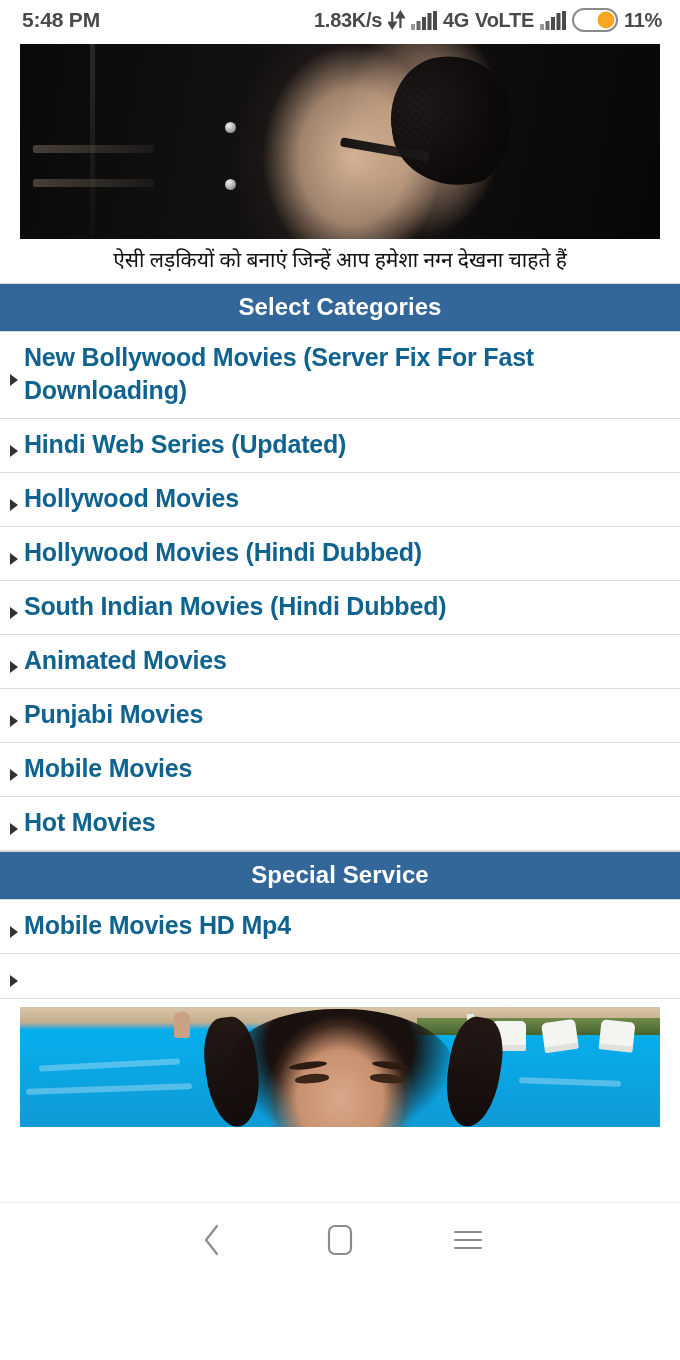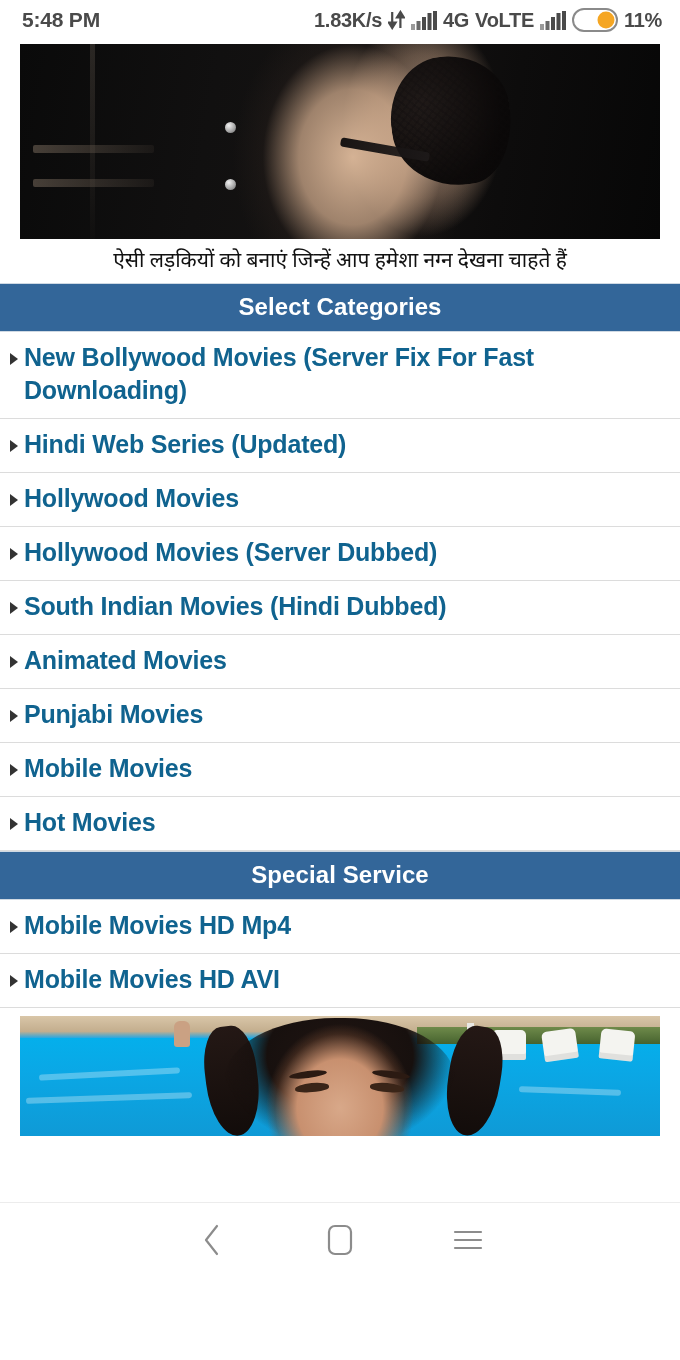--- a/index.html
+++ b/index.html
@@ -151,21 +151,21 @@
     border-top: 1px solid #cfd9e3;
     border-bottom: 1px solid #cfd9e3;
   }
 
   
   .cat-list { list-style: none; background: #ffffff; }
   .cat-item {
     border-bottom: 1px solid #dcdcdc;
     padding: 9px 14px 11px 10px;
     display: flex;
-    align-items: flex-start;
+    align-items: center;
     gap: 6px;
     cursor: pointer;
     background: #ffffff;
   }
   .cat-item:first-child { border-top: none; }
   .bullet-icon {
     flex: 0 0 auto;
     margin-top: 12px;
     width: 0; height: 0;
     border-left: 8px solid #333333;
@@ -384,21 +384,21 @@
       <li class="cat-item">
         <span class="bullet-icon"></span>
         <span class="cat-label">Hindi Web Series (Updated)</span>
       </li>
       <li class="cat-item">
         <span class="bullet-icon"></span>
         <span class="cat-label">Hollywood Movies</span>
       </li>
       <li class="cat-item">
         <span class="bullet-icon"></span>
-        <span class="cat-label">Hollywood Movies (Server Dubbed)</span>
+        <span class="cat-label">Hollywood Movies (Hindi Dubbed)</span>
       </li>
       <li class="cat-item">
         <span class="bullet-icon"></span>
         <span class="cat-label">South Indian Movies (Hindi Dubbed)</span>
       </li>
       <li class="cat-item">
         <span class="bullet-icon"></span>
         <span class="cat-label">Animated Movies</span>
       </li>
       <li class="cat-item">
@@ -417,21 +417,20 @@
 
     <div class="section-header">Special Service</div>
 
     <ul class="cat-list">
       <li class="cat-item">
         <span class="bullet-icon"></span>
         <span class="cat-label">Mobile Movies HD Mp4</span>
       </li>
       <li class="cat-item">
         <span class="bullet-icon"></span>
-        <span class="cat-label">Mobile Movies HD AVI</span>
       </li>
     </ul>
 
     <div class="ad-bottom">
       <div class="ad-image-bottom">
         <div class="pool"></div>
         <div class="deck"></div>
         <div class="grass"></div>
         <div class="person-far"></div>
         <div class="pole"></div>

